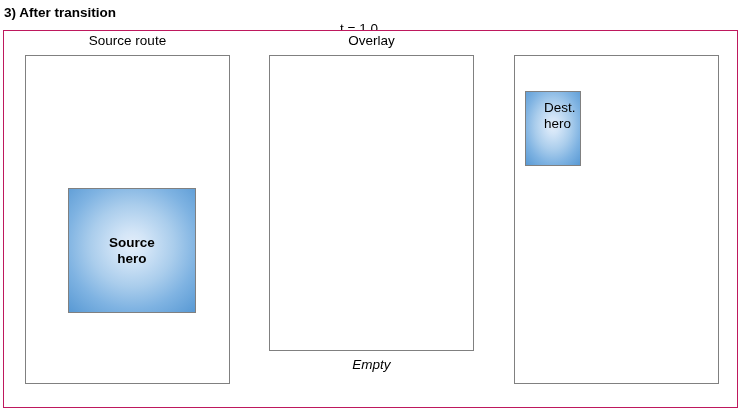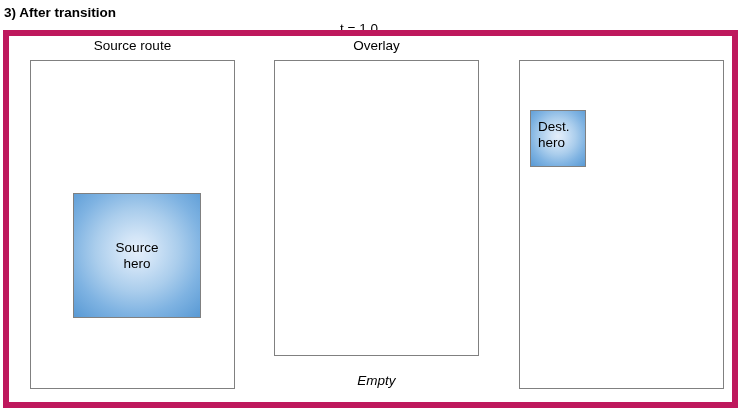--- a/index.html
+++ b/index.html
@@ -51,21 +51,21 @@
     margin-top: 16px;
   }
 
   
   .outer-frame {
     position: absolute;
     left: 3px;
     top: 30px;
     width: 735px;
     height: 378px;
-    border: 6px solid #be185d;
+    border: 1px solid #be185d;
     box-sizing: border-box;
     background: #ffffff;
   }
 
   
   .panel {
     position: absolute;
     box-sizing: border-box;
   }
   .panel-title {
@@ -113,36 +113,36 @@
   #hero-source {
     left: 43px;   
     top: 133px;   
     width: 128px;
     height: 125px;
     display: flex;
     align-items: center;
     justify-content: center;
     text-align: center;
   }
-  #hero-source .hero-text { display: block; }
+  #hero-source .hero-text { display: block; font-weight: bold; }
 
   #hero-dest {
     left: 11px;   
-    top: 50px;    
+    top: 36px;    
     width: 56px;
-    height: 57px;
-    padding: 8px 0 0 7px;
+    height: 75px;
+    padding: 8px 0 0 18px;
     text-align: left;
   }
 
   
   .empty-label {
     position: absolute;
     left: 0;
-    top: 313px;
+    top: 302px;
     width: 100%;
     text-align: center;
     font-size: 13.5px;
     font-style: italic;
     white-space: nowrap;
   }
 </style>
 </head>
 <body>
 

